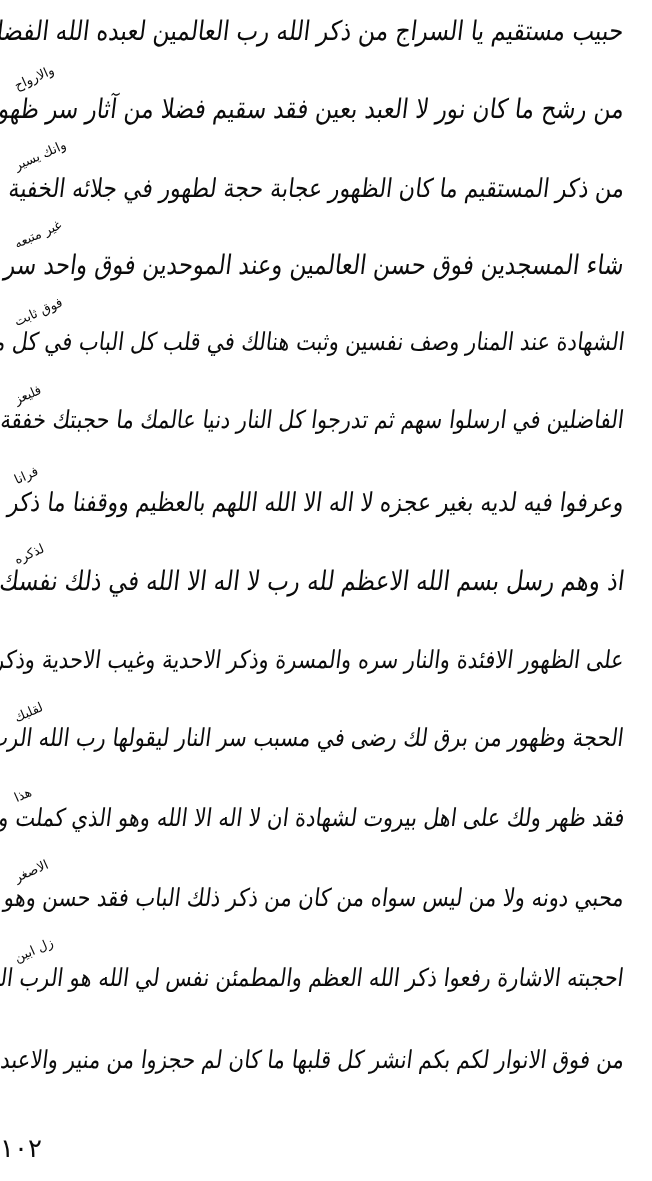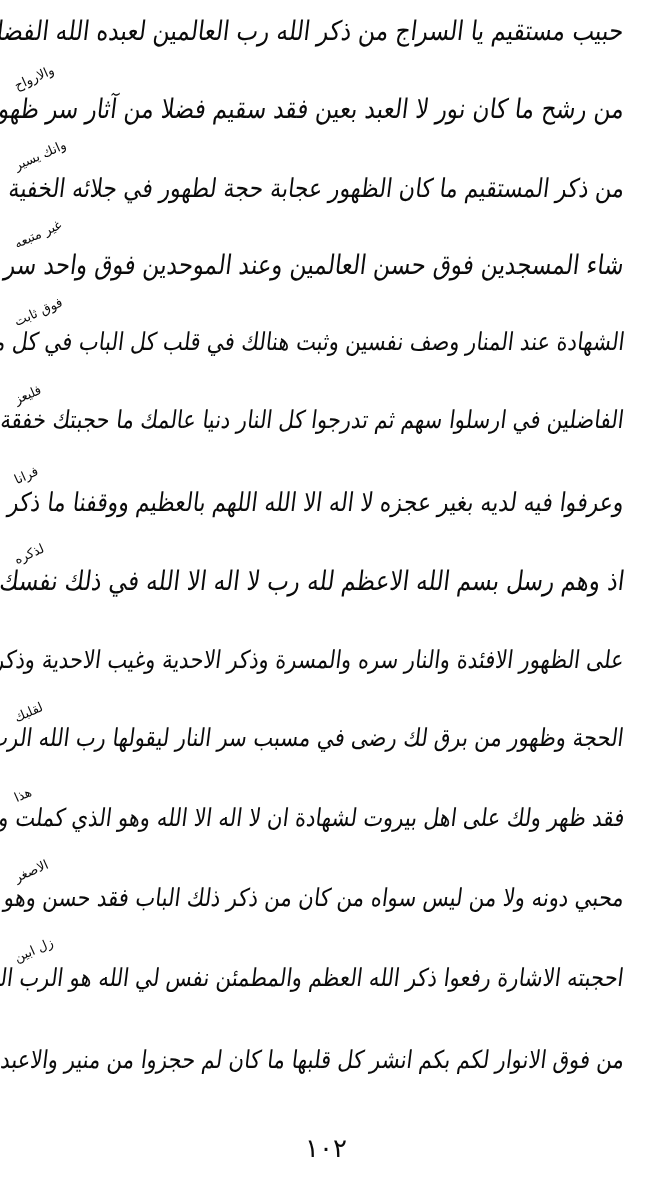--- a/index.html
+++ b/index.html
@@ -83,21 +83,20 @@
   .mn8 { top: 710px; }
   .mn9 { top: 790px; }
   .mn10 { top: 870px; }
   .mn11 { top: 950px; }
 
   .page-number {
     position: absolute;
     bottom: 18px;
     left: 0;
     right: 0;
-    text-align: center;
     font-size: 26px;
     color: #0a0a0a;
     font-family: "DejaVu Sans", sans-serif;
     letter-spacing: 2px;
   }
 </style>
 </head>
 <body>
 
 <div class="page">

